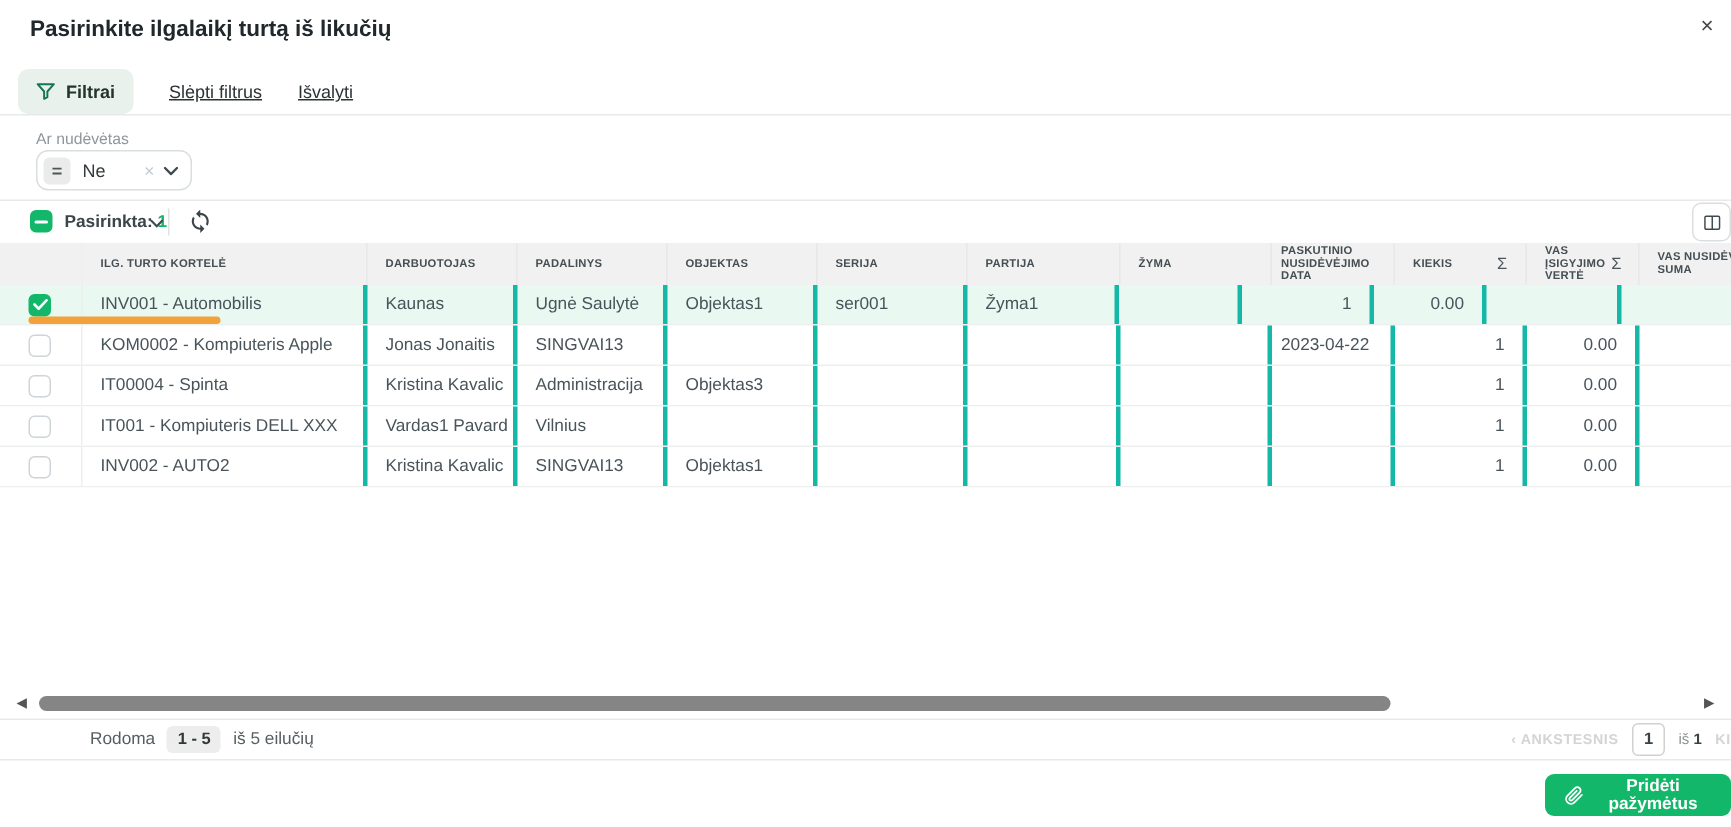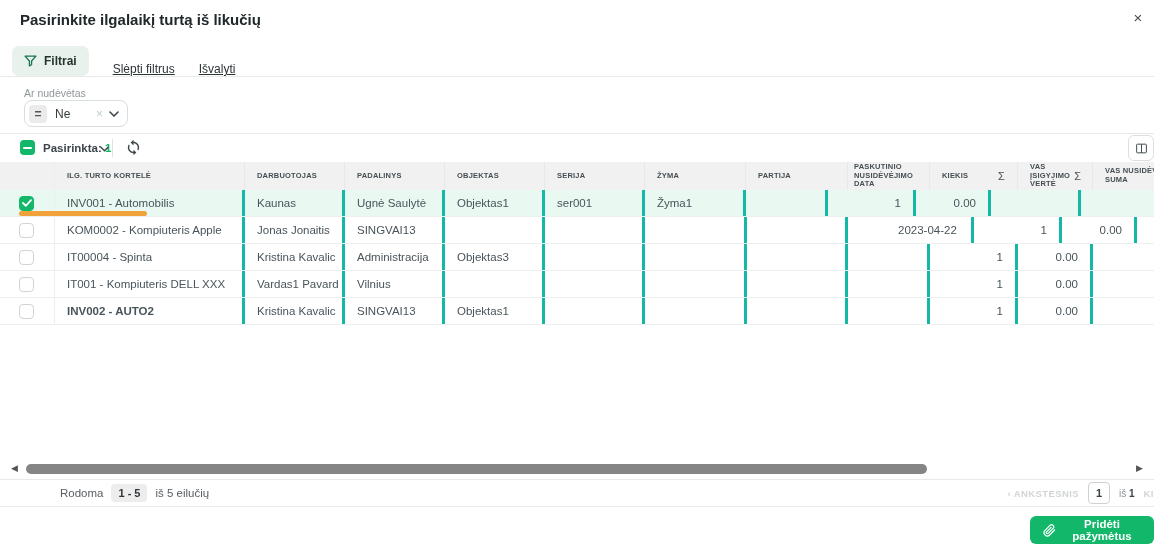--- a/index.html
+++ b/index.html
@@ -3,21 +3,21 @@
 <meta charset="utf-8">
 <style>
   html,body{margin:0;padding:0;background:#fff;}
   .app{position:relative;width:1154px;height:551px;background:#fff;overflow:hidden;
        font-family:"Liberation Sans",sans-serif;color:#49545a;}
   .abs{position:absolute;}
   .title{left:20px;top:11px;font-size:15px;font-weight:bold;color:#20282b;}
   .close-btn{left:1128px;top:7px;width:20px;height:20px;font-size:15px;color:#4a4a4a;
              display:flex;align-items:center;justify-content:center;cursor:pointer;}
   
-  .filter-toolbar{left:12px;top:46px;display:flex;align-items:flex-end;height:30px;}
+  .filter-toolbar{left:12px;top:46px;display:flex;align-items:center;height:30px;}
   .filtrai-btn{display:flex;align-items:center;gap:7px;background:#e9f1ec;border-radius:7px;
                padding:0 12px;height:30px;font-size:12px;color:#23342c;font-weight:bold;cursor:pointer;}
   .flink{margin-left:24px;font-size:12px;color:#2c3335;text-decoration:underline;cursor:pointer;}
   .hr{left:0;width:1154px;height:1px;background:#e8eaea;}
   
   .ffield-label{left:24px;top:87px;font-size:10.5px;color:#8f979b;}
   .ffield{left:24px;top:100px;width:104px;height:27px;border:1px solid #d9dee0;border-radius:8px;
           background:#fff;display:flex;align-items:center;padding:0 8px 0 4px;box-sizing:border-box;}
   .op-badge{width:18px;height:18px;background:#ebebeb;border-radius:4px;display:flex;align-items:center;
             justify-content:center;font-size:12px;font-weight:bold;color:#4e5659;margin-right:8px;}
@@ -147,25 +147,25 @@
         </div>
         <div class="th" style="width: 100px;">
           <span class="lbl">PADALINYS</span>
         </div>
         <div class="th" style="width: 100px;">
           <span class="lbl">OBJEKTAS</span>
         </div>
         <div class="th" style="width: 100px;">
           <span class="lbl">SERIJA</span>
         </div>
+        <div class="th" style="width: 102px;">
+          <span class="lbl">PARTIJA</span>
+        </div>
         <div class="th" style="width: 101px;">
           <span class="lbl">ŽYMA</span>
-        </div>
-        <div class="th" style="width: 102px;">
-          <span class="lbl">PARTIJA</span>
         </div>
         <div class="th" style="width: 82px; padding: 0px 6px;">
           <span class="lbl">PASKUTINIO NUSIDĖVĖJIMO DATA</span>
         </div>
         <div class="th" style="width: 88px;">
           <span class="lbl">KIEKIS</span>
           <span class="sigma">Σ</span>
         </div>
         <div class="th" style="width: 75px;">
           <span class="lbl">VAS ĮSIGYJIMO VERTĖ</span>
@@ -199,21 +199,21 @@
           <div class="cb-cell">
             <div class="rcheck"></div>
           </div>
           <div class="cell" style="width: 190px;">KOM0002 - Kompiuteris Apple</div>
           <div class="cell" style="width: 100px;">Jonas Jonaitis</div>
           <div class="cell" style="width: 100px;">SINGVAI13</div>
           <div class="cell" style="width: 100px;"></div>
           <div class="cell" style="width: 100px;"></div>
           <div class="cell" style="width: 102px;"></div>
           <div class="cell" style="width: 101px;"></div>
-          <div class="cell" style="width: 82px; padding: 0px 6px; margin-left: 44px;">2023-04-22</div>
+          <div class="cell" style="width: 82px; padding: 0px 6px;">2023-04-22</div>
           <div class="cell num" style="width: 88px;">1</div>
           <div class="cell num" style="width: 75px;">0.00</div>
           <div class="cell" style="width: 90px;"></div>
         </div>
         <div class="tr">
           <div class="cb-cell">
             <div class="rcheck"></div>
           </div>
           <div class="cell" style="width: 190px;">IT00004 - Spinta</div>
           <div class="cell" style="width: 100px;">Kristina Kavalic</div>
@@ -240,21 +240,21 @@
           <div class="cell" style="width: 101px;"></div>
           <div class="cell" style="width: 82px; padding: 0px 6px;"></div>
           <div class="cell num" style="width: 88px;">1</div>
           <div class="cell num" style="width: 75px;">0.00</div>
           <div class="cell" style="width: 90px;"></div>
         </div>
         <div class="tr">
           <div class="cb-cell">
             <div class="rcheck"></div>
           </div>
-          <div class="cell" style="width: 190px; font-weight: bold;">INV002 - AUTO2</div>
+          <div class="cell" style="width: 190px;">INV002 - AUTO2</div>
           <div class="cell" style="width: 100px;">Kristina Kavalic</div>
           <div class="cell" style="width: 100px;">SINGVAI13</div>
           <div class="cell" style="width: 100px;">Objektas1</div>
           <div class="cell" style="width: 100px;"></div>
           <div class="cell" style="width: 102px;"></div>
           <div class="cell" style="width: 101px;"></div>
           <div class="cell" style="width: 82px; padding: 0px 6px;"></div>
           <div class="cell num" style="width: 88px;">1</div>
           <div class="cell num" style="width: 75px;">0.00</div>
           <div class="cell" style="width: 90px;"></div>

